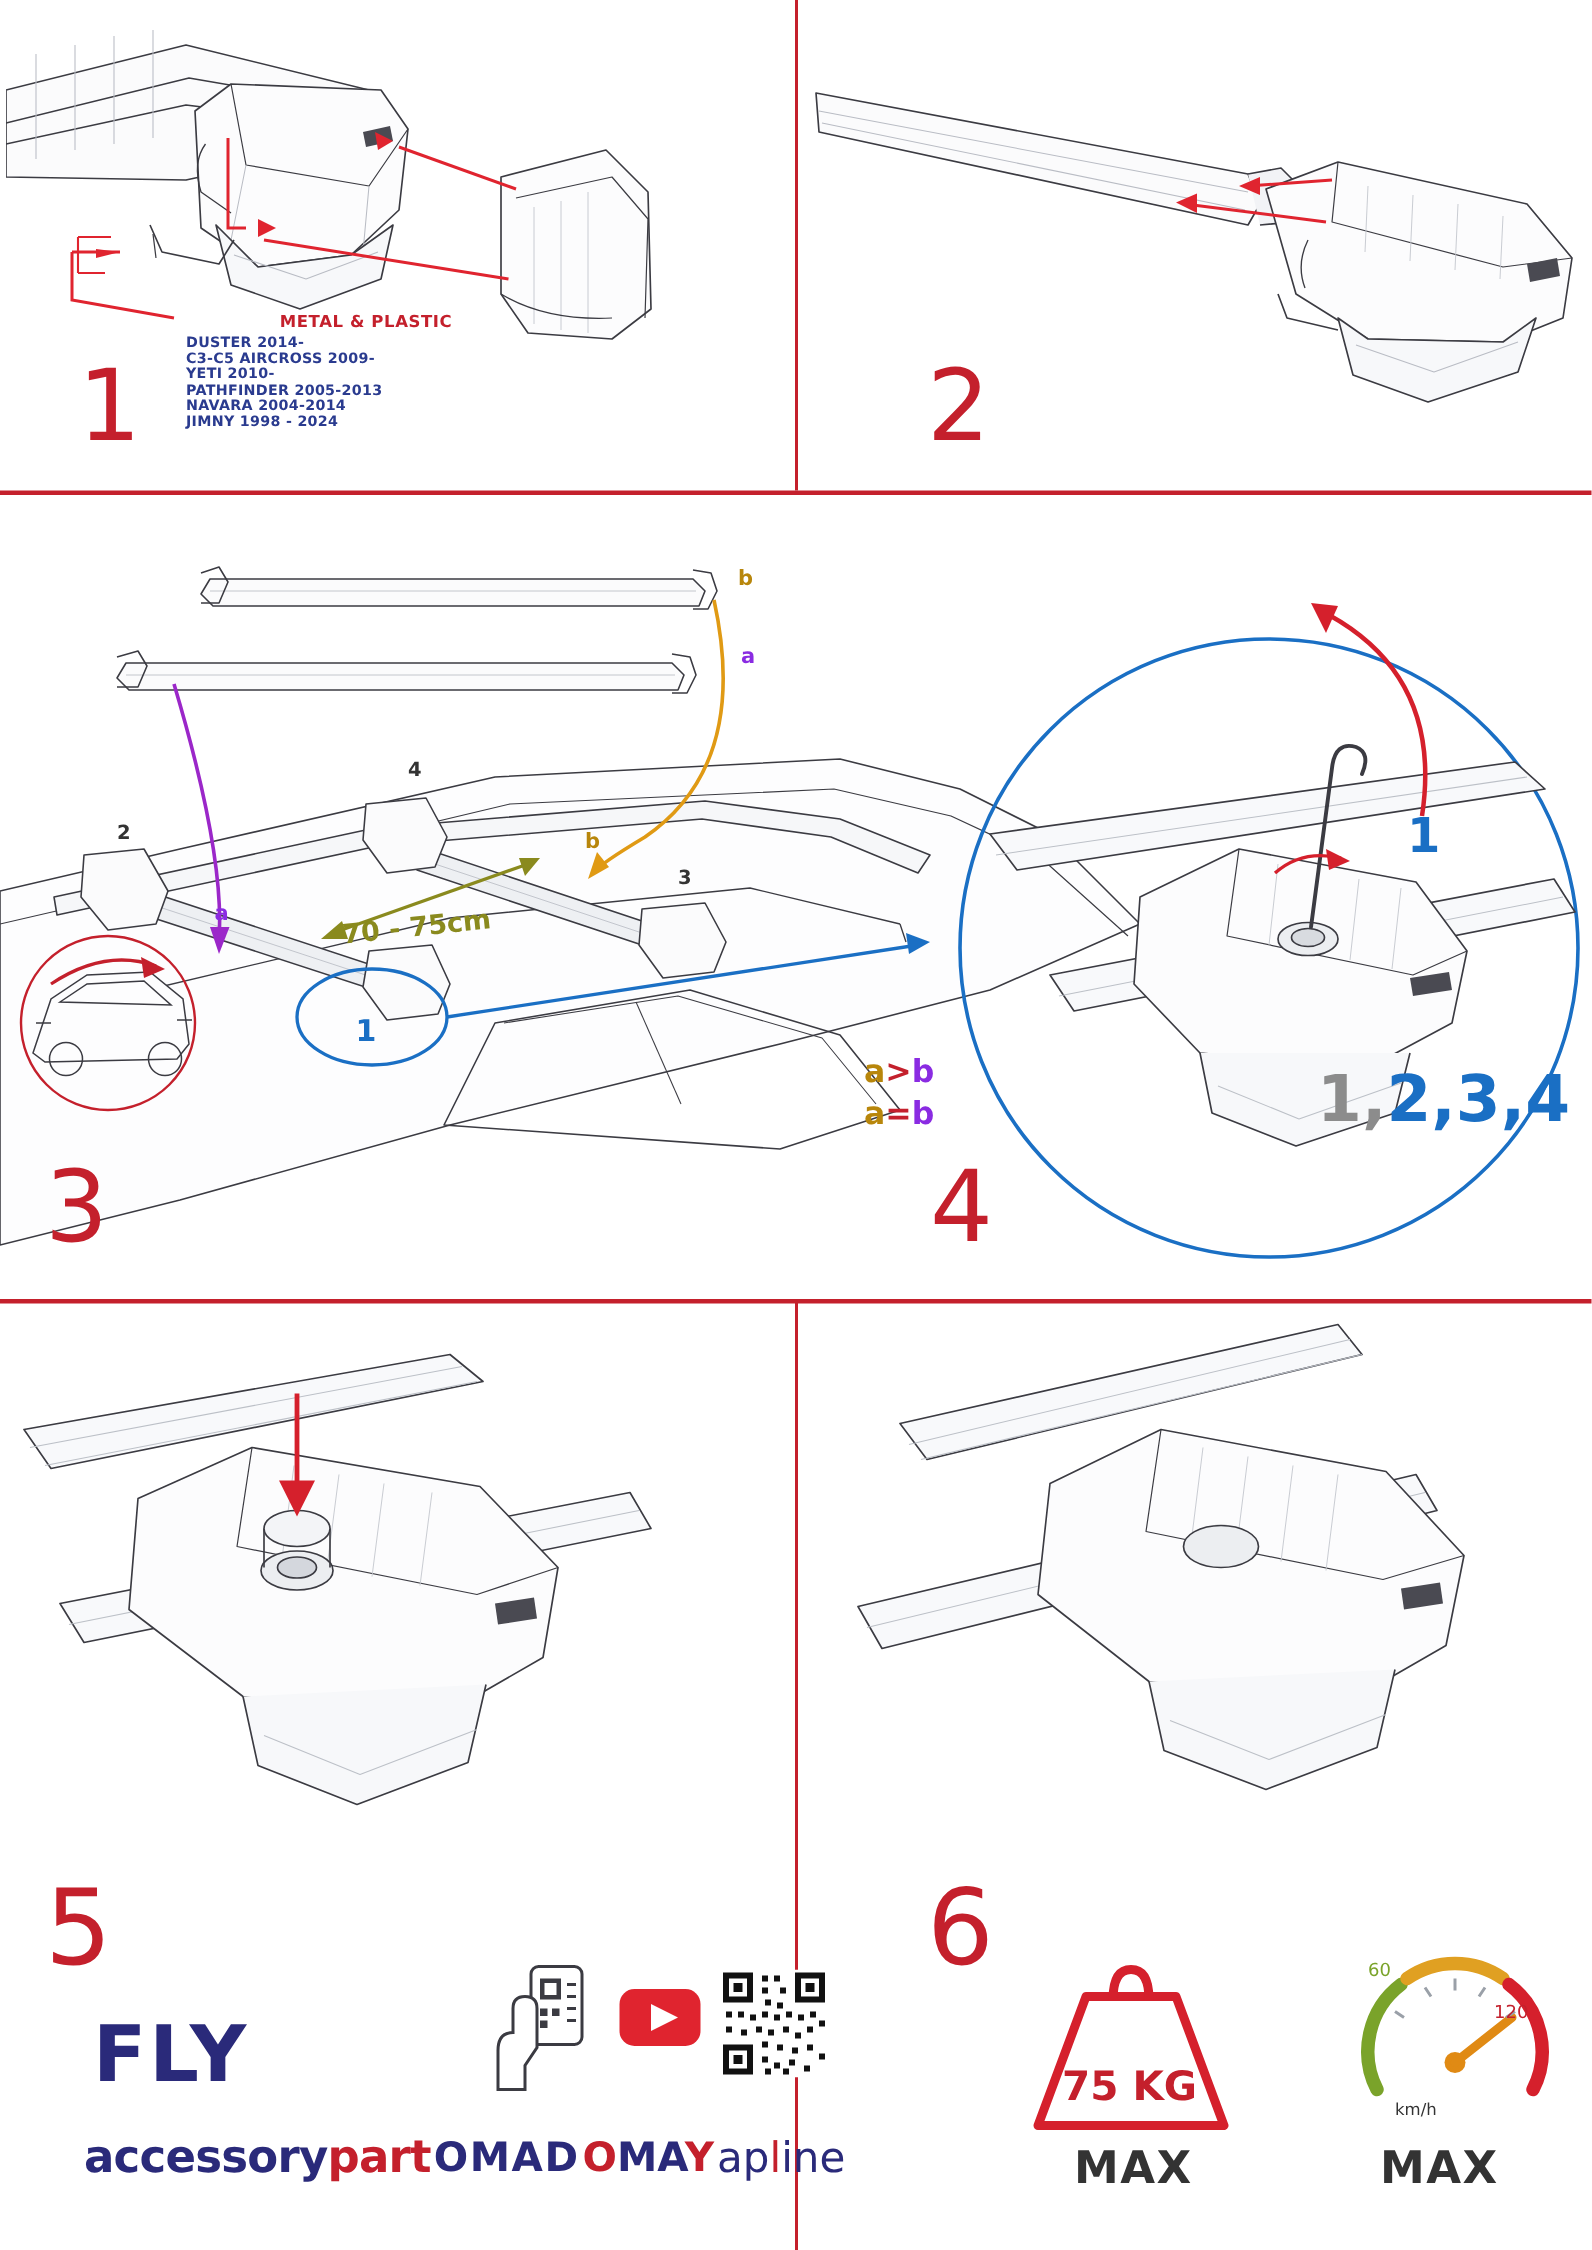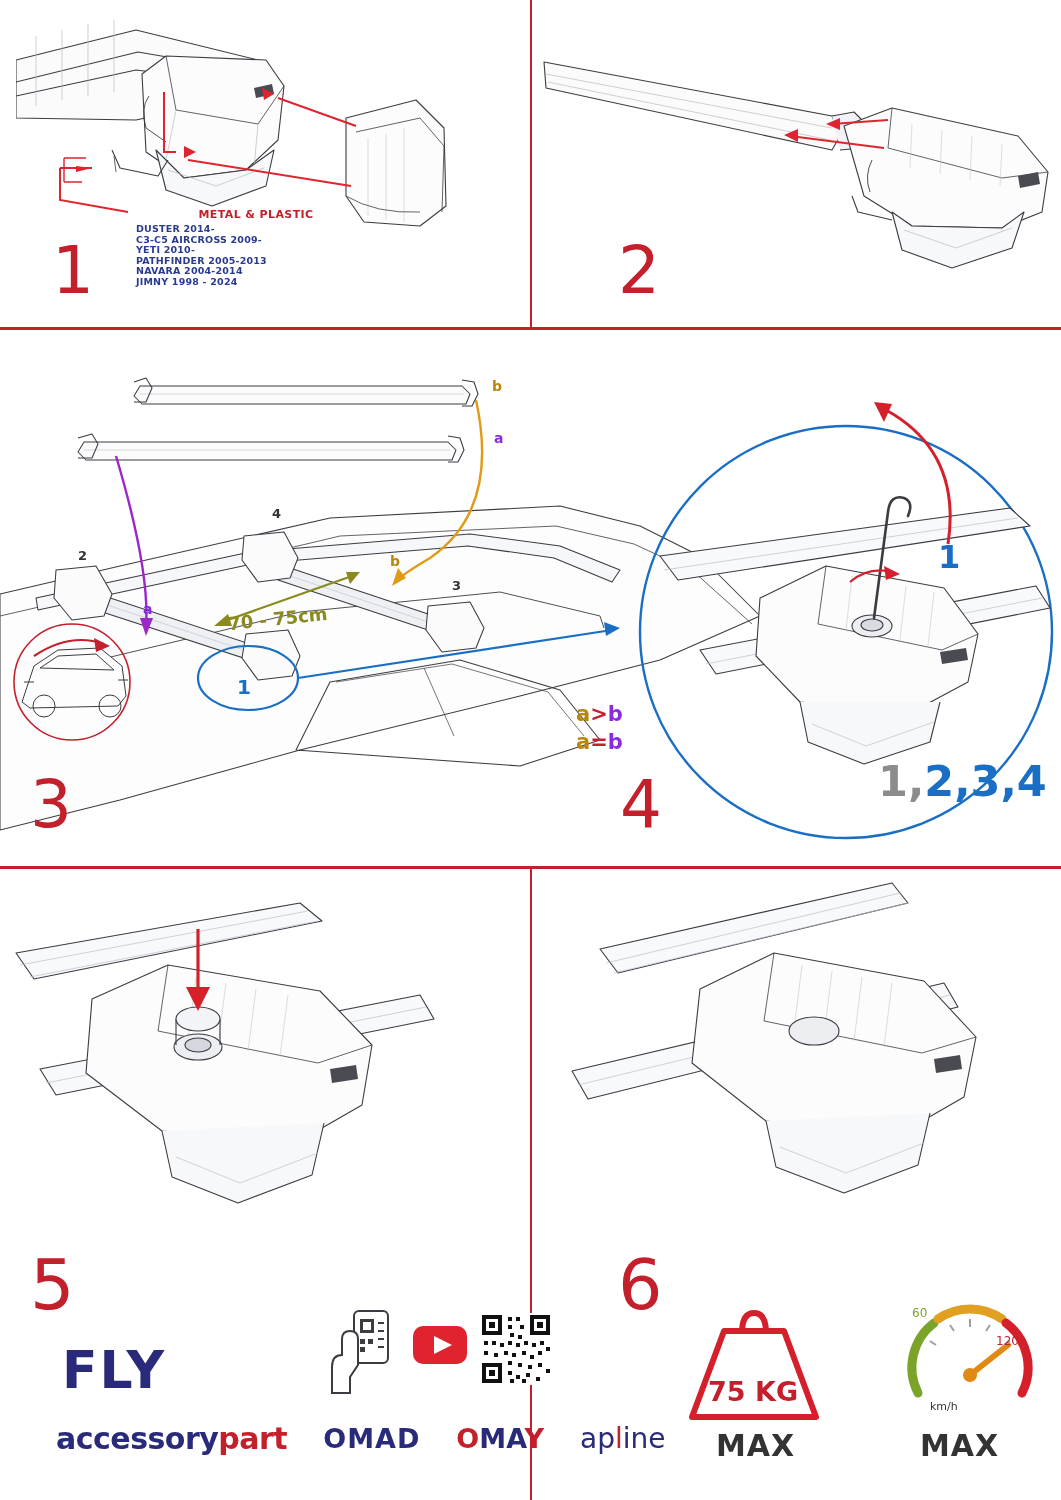--- a/index.html
+++ b/index.html
@@ -17,21 +17,21 @@
   .hr.one{top:327px;}
   .hr.two{top:866px;}
 
   
   .vr{position:absolute;width:2px;background:#c4202c;}
   .vr.a{left:530px;top:0;height:327px;}
   .vr.b{left:530px;top:866px;height:634px;}
 
   
   .panel{position:absolute;}
-  .p1{left:16px;top:0;width:530px;height:327px;}
+  .p1{left:4px;top:0;width:530px;height:327px;}
   .p2{left:532px;top:0;width:529px;height:327px;}
   .p3{left:0;top:330px;width:966px;height:536px;}
   .p5{left:0;top:869px;width:530px;height:631px;}
   .p6{left:532px;top:869px;width:529px;height:631px;}
 
   
   .step-num{
     position:absolute;
     font-family:"DejaVu Sans", sans-serif;
     font-weight:400;
@@ -69,21 +69,21 @@
   
   .legend{position:absolute;left:576px;top:370px;font-family:"DejaVu Sans", sans-serif;font-weight:bold;font-size:21px;line-height:28px;}
   .legend .ga{color:#b8860b;}
   .legend .gb{color:#8a2be2;}
   .legend .op{color:#c4202c;}
   .legend .eq{color:#c4202c;}
 
   
   .order-label{
     position:absolute;left:878px;top:378px;
-    font-family:"DejaVu Sans", sans-serif;font-size:43px;font-weight:bold;margin-top:48px;
+    font-family:"DejaVu Sans", sans-serif;font-size:43px;font-weight:bold;
   }
   .order-label .g{color:#8c8c8c;}
   .order-label .b{color:#1a6fc4;}
 
   
   .lbl{position:absolute;font-family:"DejaVu Sans", sans-serif;font-weight:bold;}
   .lbl-b1{left:492px;top:378px;font-size:14px;color:#b8860b;}
   .lbl-a1{left:494px;top:430px;font-size:14px;color:#8a2be2;}
   .lbl-a2{left:143px;top:601px;font-size:14px;color:#8a2be2;}
   .lbl-b2{left:390px;top:553px;font-size:14px;color:#b8860b;}
@@ -95,21 +95,21 @@
   .circ1-4{left:938px;top:538px;font-size:32px;color:#1a6fc4;}
 
   
   .fly{
     position:absolute;left:62px;top:1340px;
     font-family:"DejaVu Sans", sans-serif;
     font-size:52px;font-weight:bold;color:#2a2a7a;letter-spacing:2px;
   }
   .brandrow{
     position:absolute;left:56px;top:1418px;width:480px;height:40px;
-    display:flex;align-items:center;gap:36px;
+    display:flex;align-items:center;gap:2px;
   }
   .b-accessorypart{font-family:"DejaVu Sans", sans-serif;font-size:30px;font-weight:bold;color:#2a2a7a;letter-spacing:-0.5px;}
   .b-accessorypart .part{color:#c4202c;}
   .b-omad{font-family:"DejaVu Sans", sans-serif;font-size:27px;font-weight:bold;color:#2a2a7a;letter-spacing:1px;}
   .b-omay{font-family:"DejaVu Sans", sans-serif;font-size:27px;font-weight:bold;color:#c4202c;letter-spacing:0px;}
   .b-omay .mid{color:#2a2a7a;}
   .b-apline{font-family:"DejaVu Sans", sans-serif;font-size:28px;color:#2a2a7a;letter-spacing:0px;}
   .b-apline .l{color:#c4202c;}
 
   

